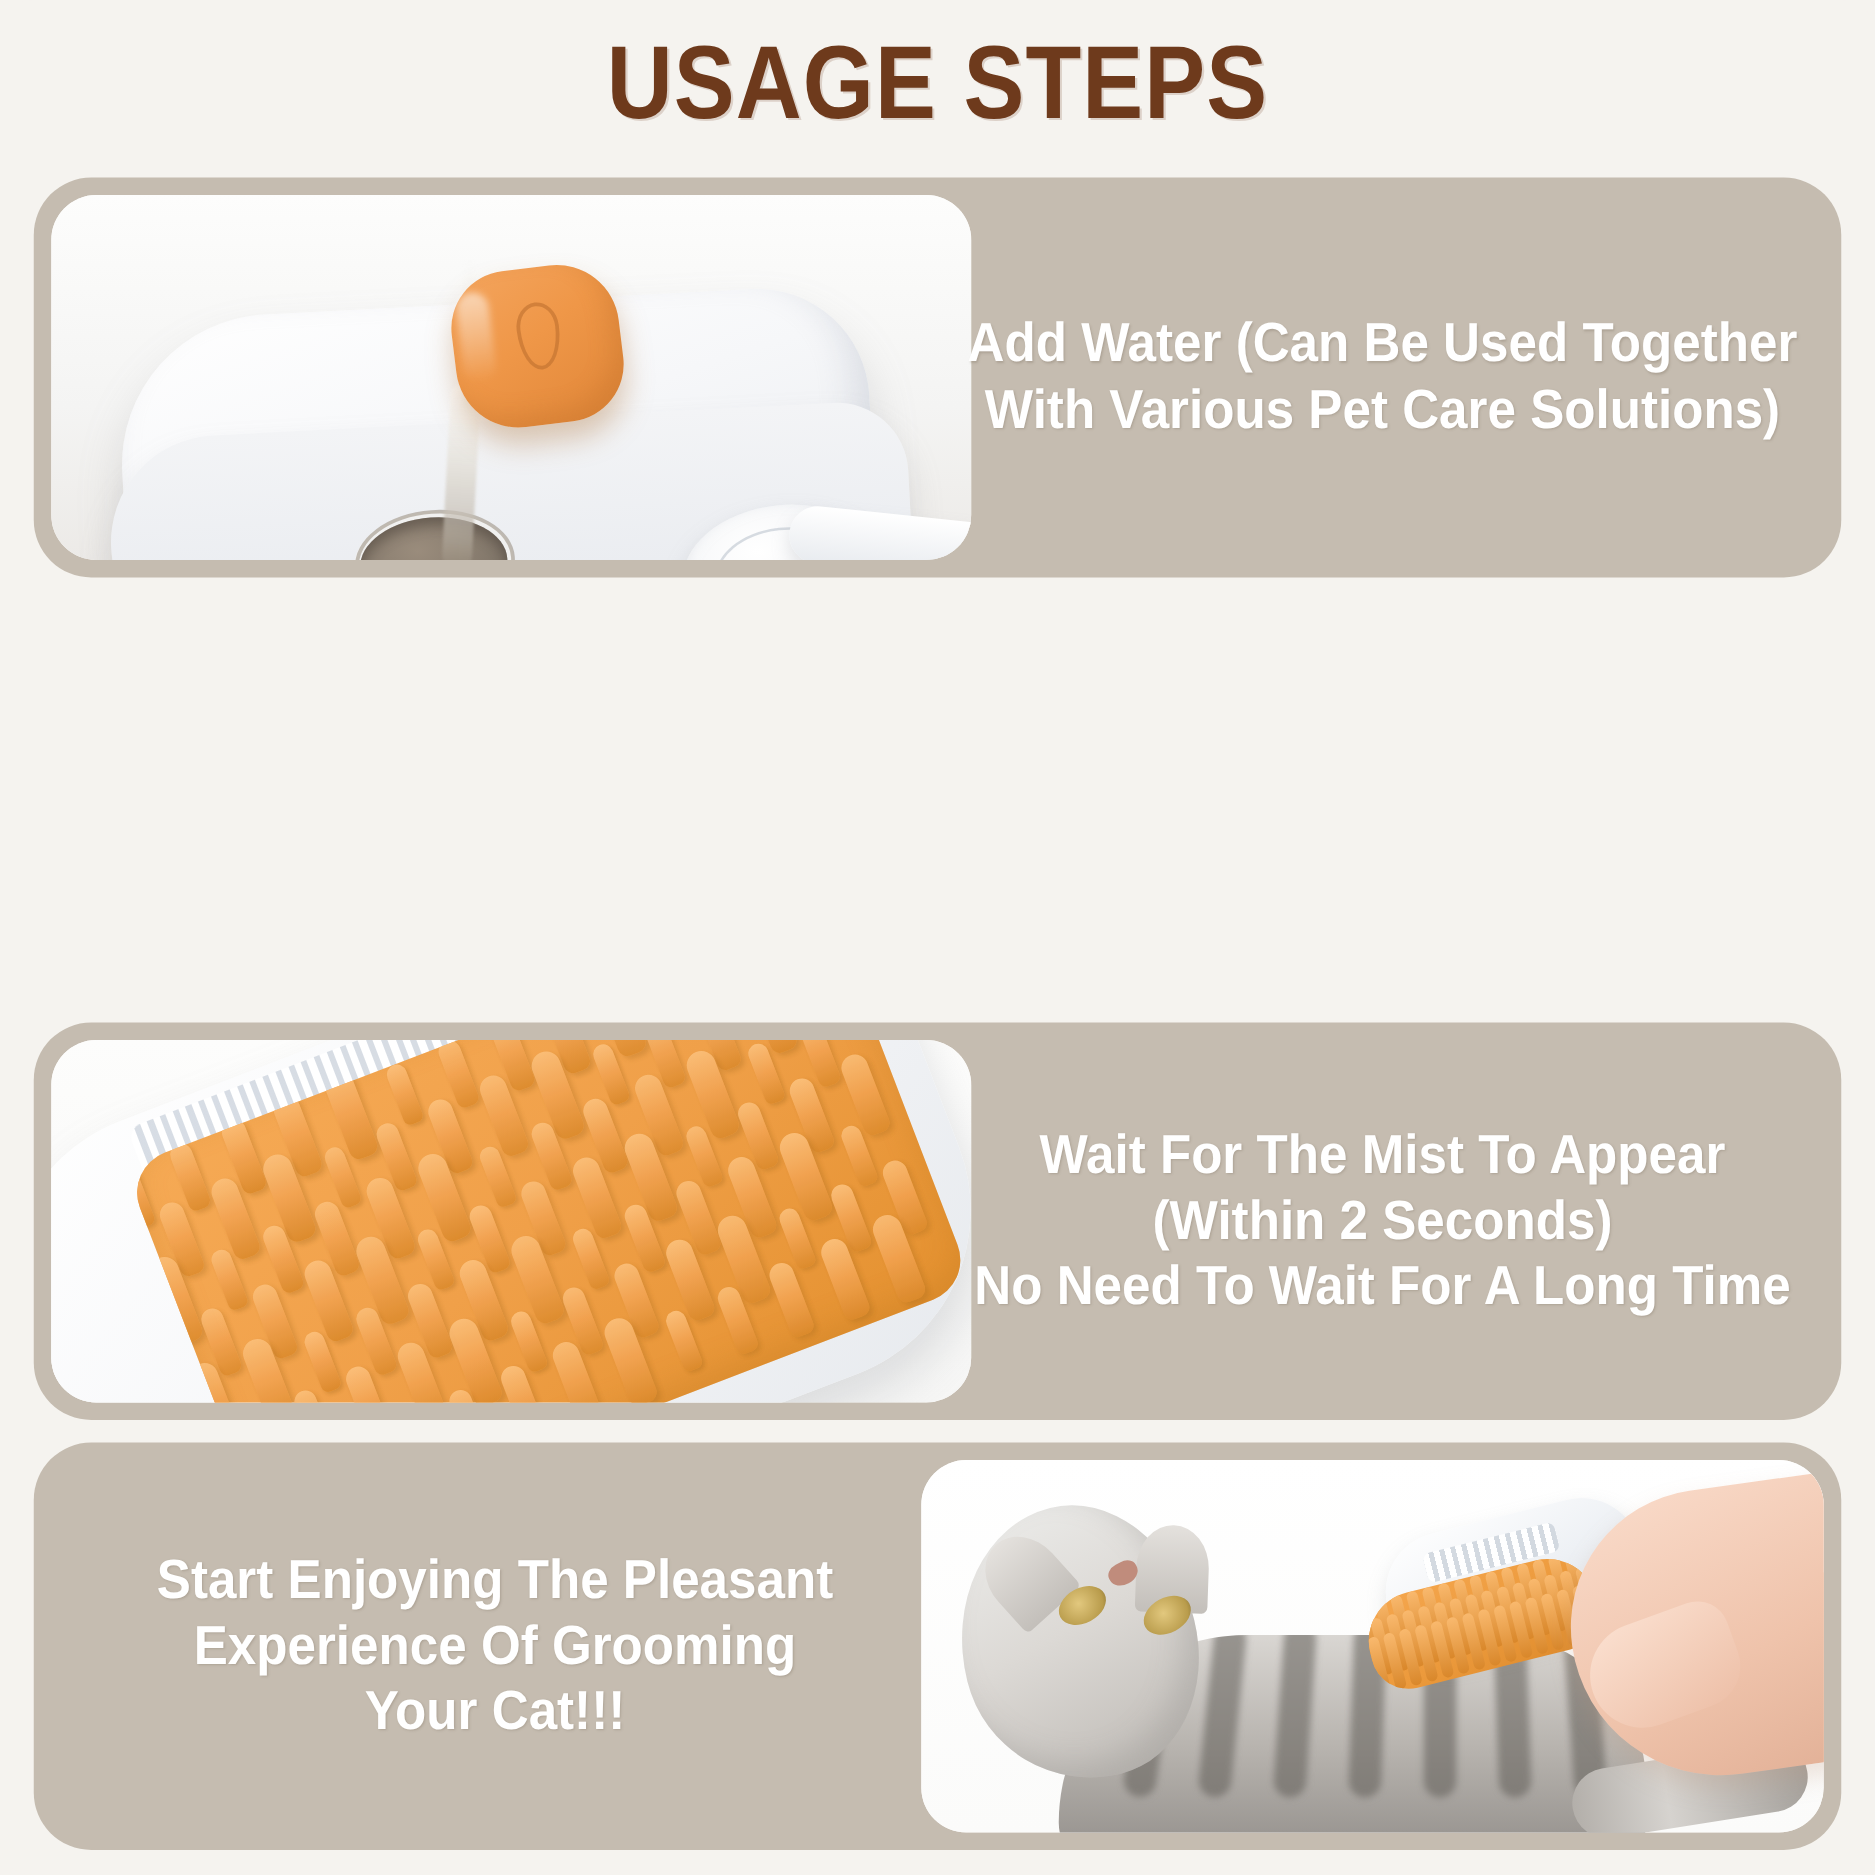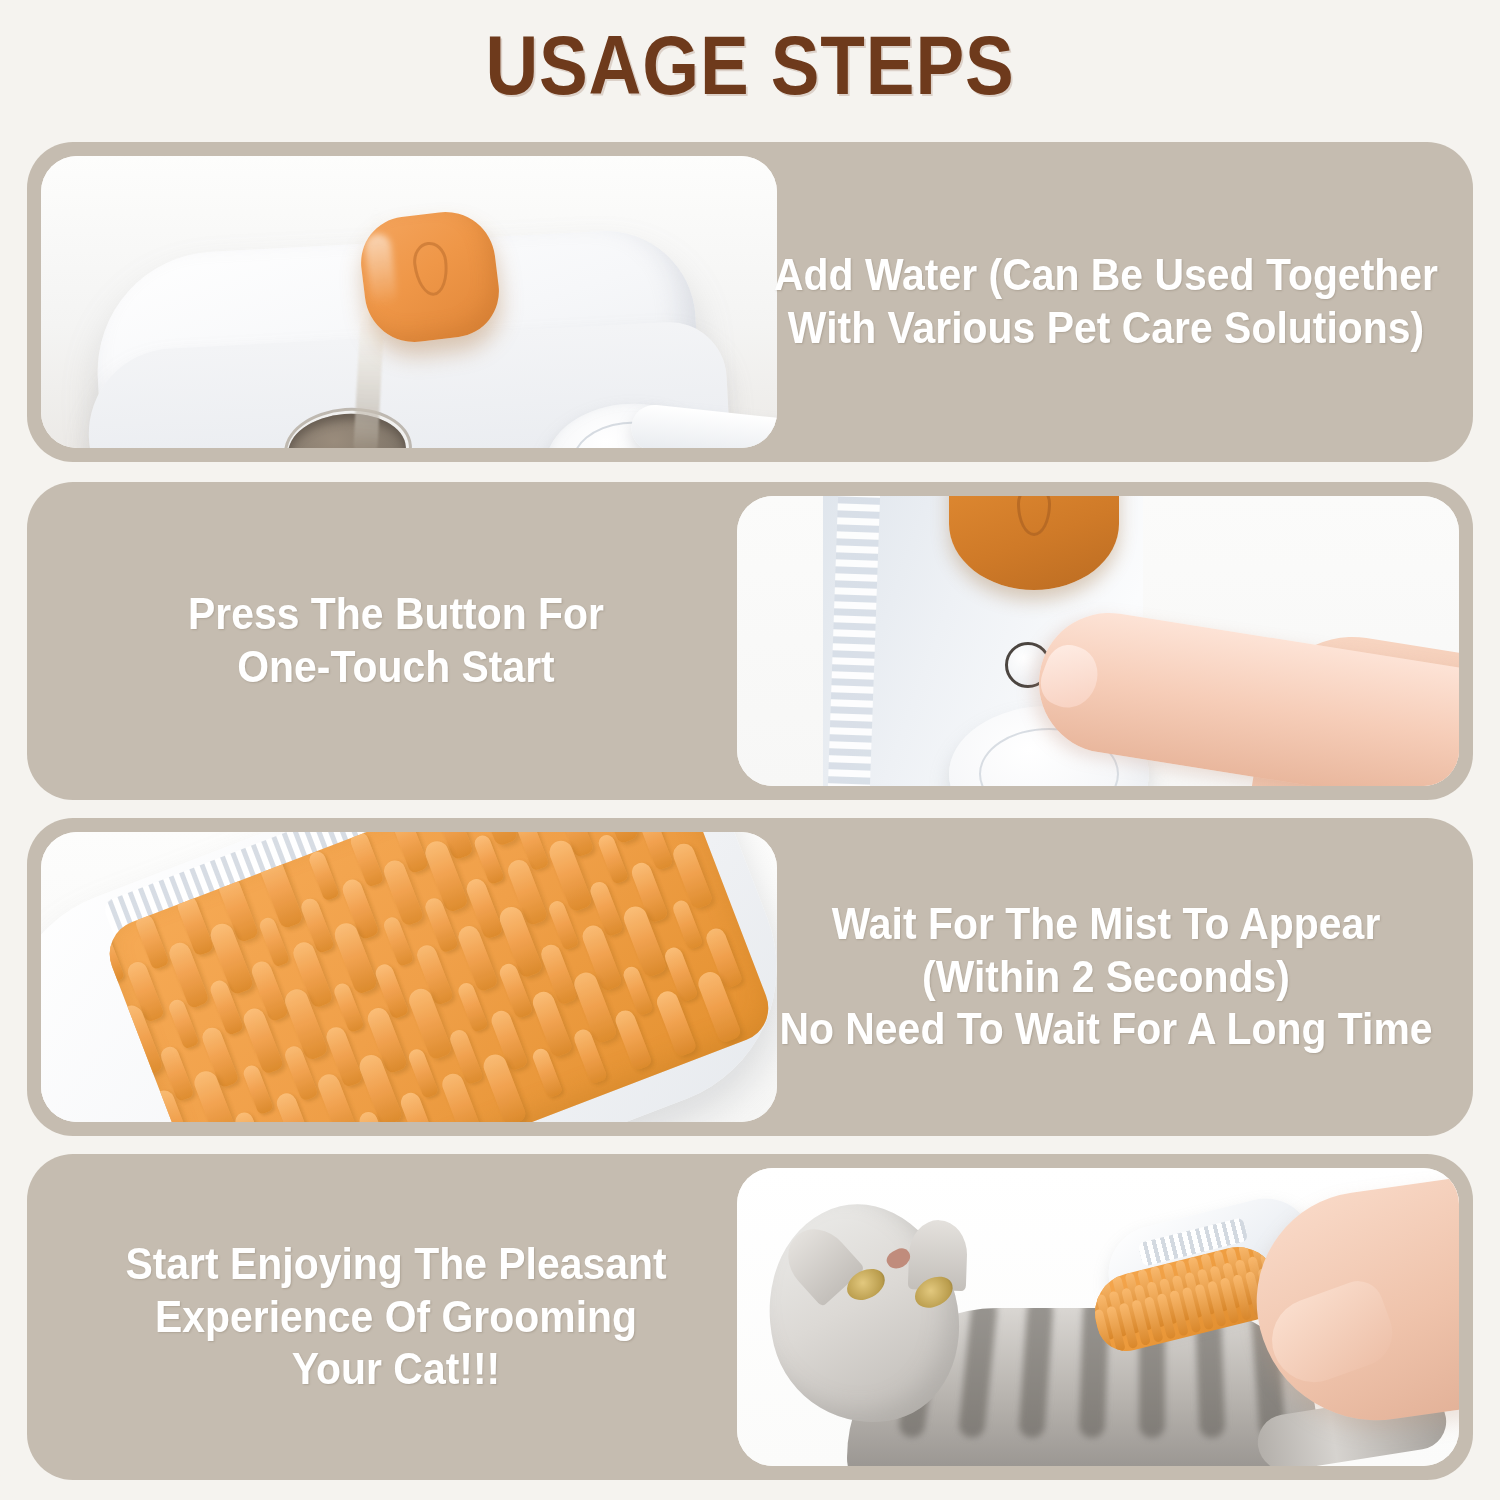--- a/index.html
+++ b/index.html
@@ -358,41 +358,20 @@
           <div class="p1-cap-drop"></div>
         </div>
       </div>
     </div>
     <div class="caption right">
       <span class="cap-l">Add Water (Can Be Used Together</span>
       <span class="cap-l">With Various Pet Care Solutions)</span>
     </div>
   </div>
 
-  <div class="panel" id="panel-2">
-    <div class="caption left">
-      <span class="cap-l">Press The Button For</span>
-      <span class="cap-l">One-Touch Start</span>
-    </div>
-    <div class="photo right">
-      <div class="art">
-        <div class="p2-bg"></div>
-        <div class="p2-device"></div>
-        <div class="p2-ridges"></div>
-        <div class="p2-cap">
-          <div class="p2-cap-drop"></div>
-        </div>
-        <div class="p2-oval"></div>
-        <div class="p2-btn"></div>
-        <div class="p2-hand"></div>
-        <div class="p2-finger"></div>
-        <div class="p2-nail"></div>
-      </div>
-    </div>
-  </div>
 
   <div class="panel" id="panel-3">
     <div class="photo left">
       <div class="art">
         <div class="p3-bg"></div>
         <div class="p3-head"></div>
         <div class="p3-comb"></div>
         <div class="p3-pad">
           <div class="bristles" id="p3-bristles">
               <i class="bristle" style="left:-10px;top:-6px;transform:scale(0.80);opacity:0.85"></i>

